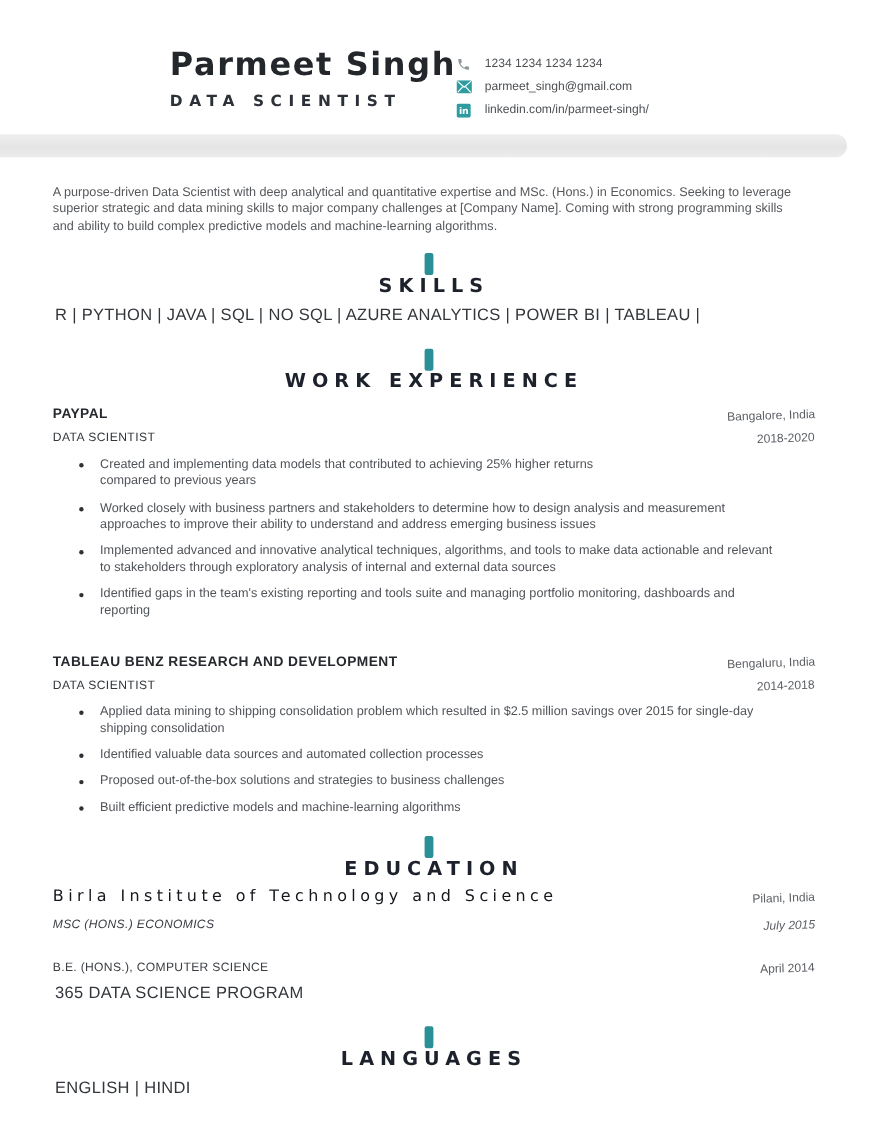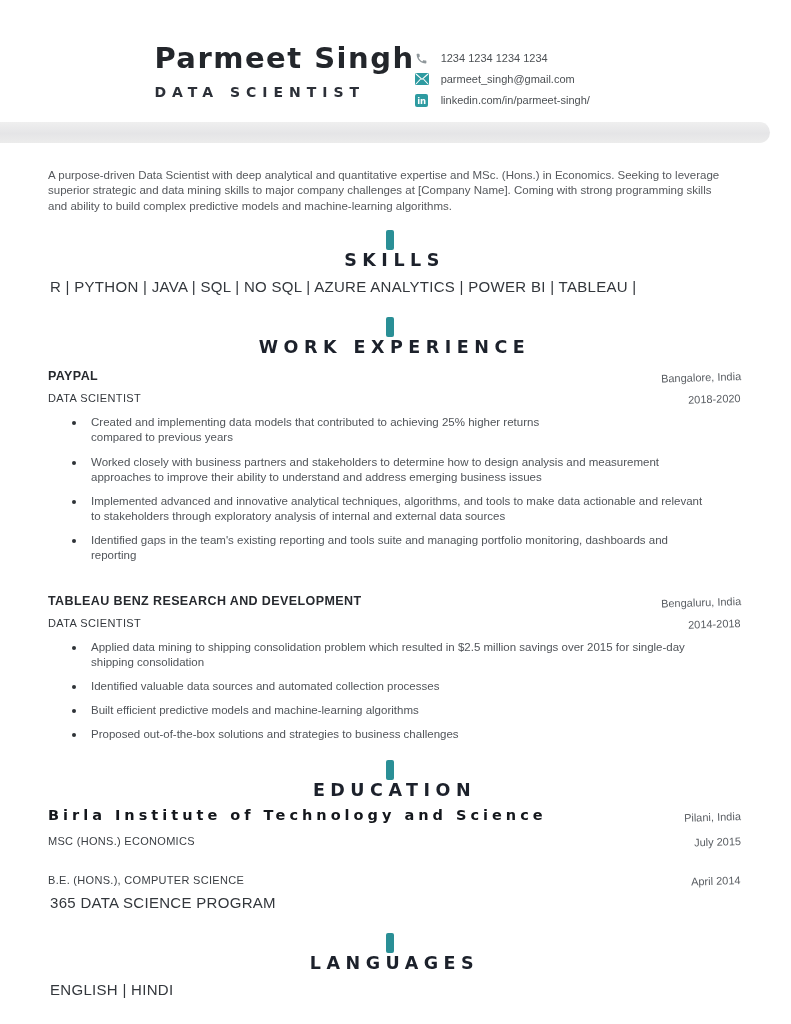--- a/index.html
+++ b/index.html
@@ -46,26 +46,26 @@
   .role { font-size:11px; color:#34383d; letter-spacing:0.4px; }
   .job-head { margin-top:12px; }
   .role-row { margin-top:9px; }
   .bullets { margin:11px 0 0 0; padding:0 0 0 24px; list-style:none; }
   .bullet { display:flex; gap:15px; margin-bottom:9px; }
   .dot { width:4px; height:4px; border-radius:50%; background:#2e3237; margin-top:6px; flex:none; }
   .bullet-text { font-size:11.5px; line-height:1.32; color:#505459; }
   .job2 { margin-top:30px; }
   
   .school {
-    font-family:"DejaVu Sans", sans-serif; font-size:14.5px; font-weight:700;
+    font-family:"DejaVu Sans", sans-serif; font-size:14.5px; font-weight:400;
     letter-spacing:4px; color:#14171c;
   }
   .school-row { margin-top:7px; }
   .degree { font-size:11px; color:#3a3e43; letter-spacing:0.3px; }
-  .degree-row-1 { margin-top:12px; }
+  .degree-row-1 { margin-top:12px;font-style:italic; }
   .degree-row-2 { margin-top:27px; }
 </style>
 </head>
 <body>
 
 <div class="page">
 
   <div class="header">
     <div>
       <div class="name">Parmeet Singh</div>
@@ -167,25 +167,25 @@
             <span class="dot"></span>
             <span class="bullet-text prewrap">Applied data mining to shipping consolidation problem which resulted in $2.5 million savings over 2015 for single-day
 shipping consolidation</span>
           </li>
         <li class="bullet">
             <span class="dot"></span>
             <span class="bullet-text prewrap">Identified valuable data sources and automated collection processes</span>
           </li>
         <li class="bullet">
             <span class="dot"></span>
+            <span class="bullet-text prewrap">Proposed out-of-the-box solutions and strategies to business challenges</span>
+          </li>
+        <li class="bullet">
+            <span class="dot"></span>
             <span class="bullet-text prewrap">Built efficient predictive models and machine-learning algorithms</span>
-          </li>
-        <li class="bullet">
-            <span class="dot"></span>
-            <span class="bullet-text prewrap">Proposed out-of-the-box solutions and strategies to business challenges</span>
           </li>
       </ul>
     </div>
 
     <div class="section-heading mt30">
       <span class="accent-bar"></span>
       <span class="heading-text">EDUCATION</span>
     </div>
     <div class="row-between school-row">
       <span class="school">Birla Institute of Technology and Science</span>

